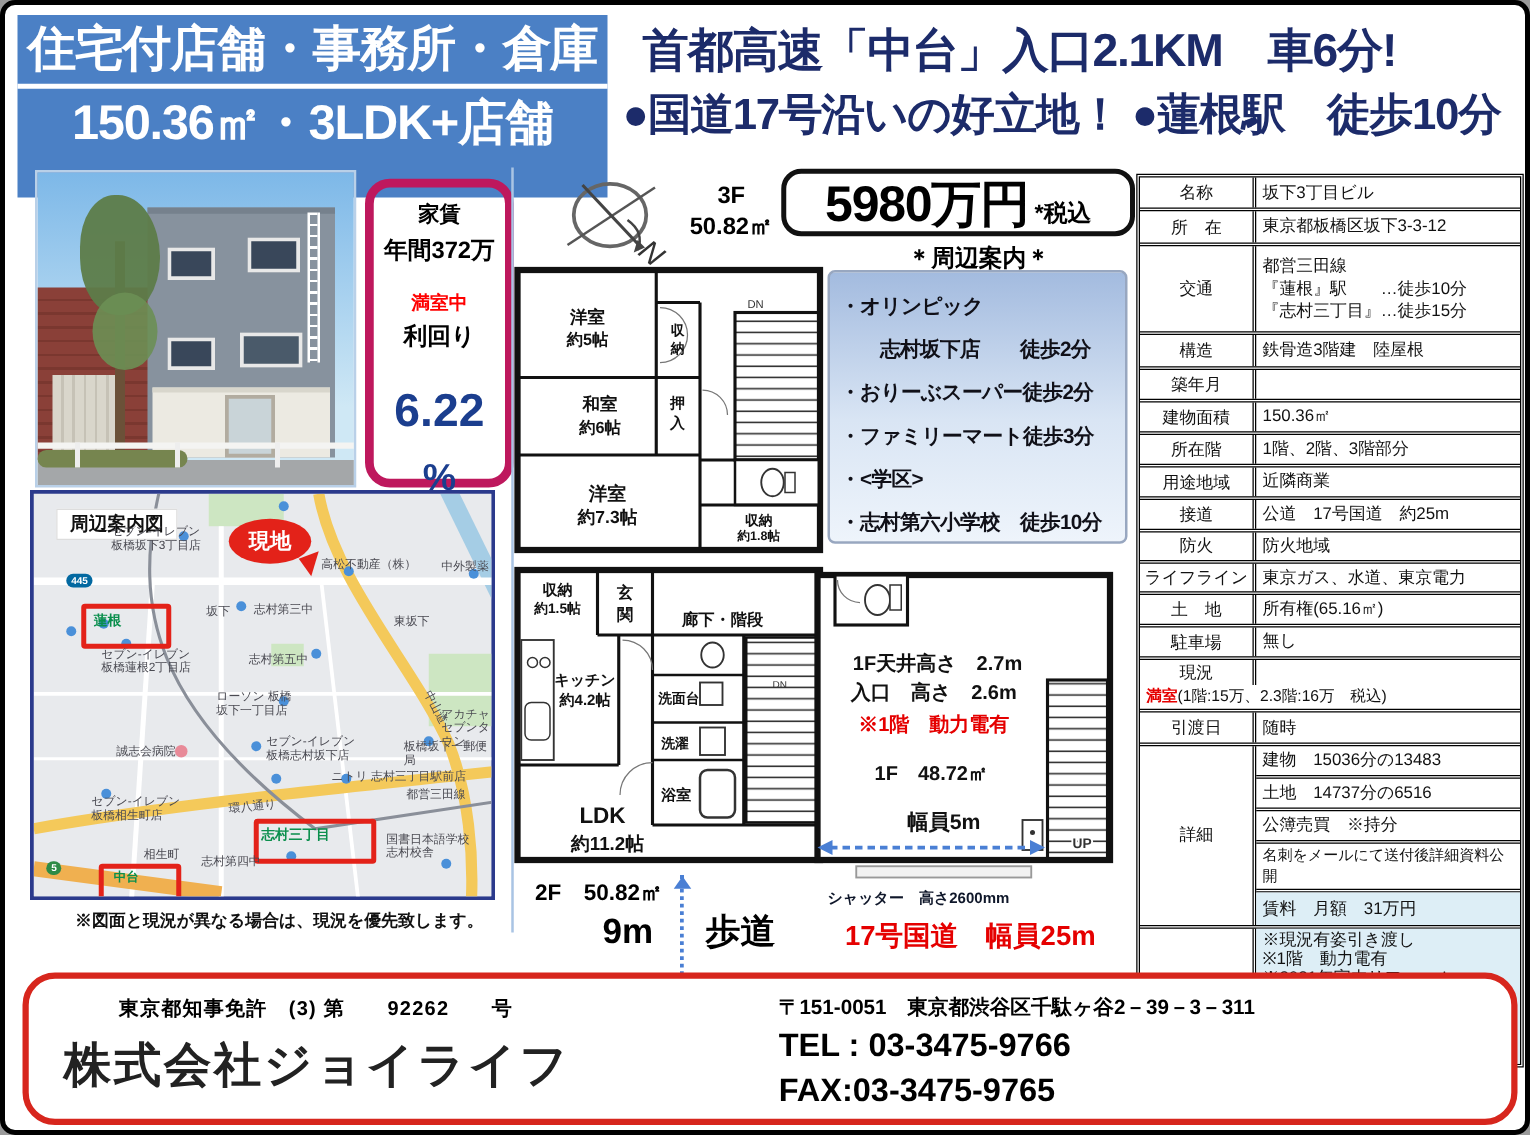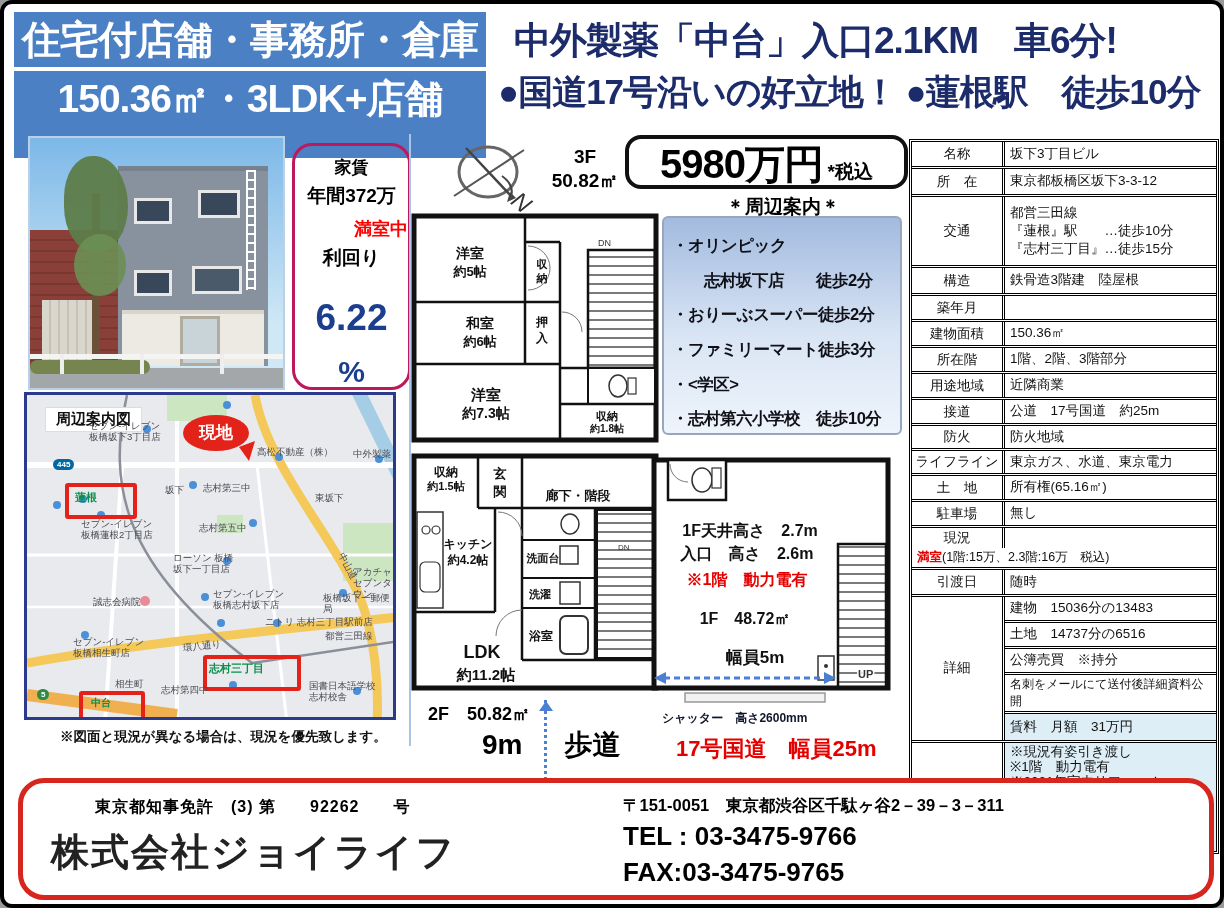--- a/index.html
+++ b/index.html
@@ -7,21 +7,21 @@
         border-radius:12px;box-sizing:border-box;overflow:hidden;margin:0 auto;}
   .abs{position:absolute;box-sizing:border-box;}
   .b{font-weight:bold;}
   .pre{white-space:pre-line;}
   
   .banner{background:#4b80c5;color:#fff;text-align:center;}
   .banner .row{height:55px;line-height:55px;font-size:39px;font-weight:900;letter-spacing:-1px;}
   .banner .div{height:4px;background:#fff;}
   .headline{color:#1c2b6a;font-weight:900;letter-spacing:-1px;}
   
-  .rentbox{border:3px solid #be185d;border-radius:20px;text-align:center;padding-top:10px;}
+  .rentbox{border:7px solid #be185d;border-radius:20px;text-align:center;padding-top:10px;}
   
   .pricebox{border:4px solid #111;border-radius:16px;text-align:center;background:#fff;}
   
   .amen{background:linear-gradient(#a3bbdf,#d9e5f4 55%,#eef4fb);border:2px solid #98a7c0;
         border-radius:6px;padding:10px 16px 6px 8px;}
   .amen .it{font-size:16.5px;font-weight:bold;letter-spacing:-0.5px;line-height:2.1;white-space:pre;color:#101018;}
   
   .map{background:#e8eaed;border:3px solid #2b3a8c;overflow:hidden;}
   .mlab{position:absolute;font-size:9.5px;color:#4a4a52;line-height:1.15;white-space:pre-line;}
   .mlab.green{color:#0b8f4d;font-weight:bold;}
@@ -46,21 +46,21 @@
 <body>
 
 <div class="page">
 
   <div class="abs banner" style="left:10px;top:8px;width:472px;height:146px;">
     <div class="row">住宅付店舗・事務所・倉庫</div>
     <div class="div"></div>
     <div class="row">150.36㎡・3LDK+店舗</div>
   </div>
   <div class="abs headline" style="left:494px;top:10px;width:722px;">
-    <div style="font-size:37px;line-height:1.45;padding-left:16px;">中外製薬「中台」入口2.1KM　車6分!</div>
+    <div style="font-size:37px;line-height:1.45;padding-left:16px;">首都高速「中台」入口2.1KM　車6分!</div>
     <div style="font-size:35px;line-height:1.35;">●国道17号沿いの好立地！ ●蓮根駅　徒歩10分</div>
   </div>
 
   <div class="abs" style="left:24px;top:132px;width:257px;height:254px;border:2px solid #b9d0e8;background:linear-gradient(#7db8e8,#cfe8f5 75%);overflow:hidden;">
     <div class="abs" style="left:0;top:92px;width:92px;height:138px;background:repeating-linear-gradient(#8a4038 0 9px,#7a372f 9px 11px);"></div>
     <div class="abs" style="left:12px;top:162px;width:58px;height:68px;background:repeating-linear-gradient(90deg,#d9d6cb 0 7px,#c6c2b6 7px 9px);"></div>
     <div class="abs" style="left:88px;top:28px;width:150px;height:200px;background:#87929e;border-top:5px solid #76818d;"></div>
     <div class="abs" style="left:104px;top:60px;width:38px;height:26px;background:#39475a;border:3px solid #e8e8e8;"></div>
     <div class="abs" style="left:168px;top:52px;width:42px;height:28px;background:#39475a;border:3px solid #e8e8e8;"></div>
     <div class="abs" style="left:104px;top:132px;width:38px;height:26px;background:#39475a;border:3px solid #e8e8e8;"></div>
@@ -75,21 +75,21 @@
     <div class="abs" style="left:0;top:222px;width:120px;height:14px;background:#76854f;border-radius:8px;"></div>
     <div class="abs" style="left:0;top:216px;width:257px;height:5px;background:#f4f4f2;"></div>
     <div class="abs" style="left:30px;top:216px;width:4px;height:20px;background:#eee;"></div>
     <div class="abs" style="left:110px;top:216px;width:4px;height:20px;background:#eee;"></div>
     <div class="abs" style="left:190px;top:216px;width:4px;height:20px;background:#eee;"></div>
   </div>
 
   <div class="abs rentbox" style="left:288px;top:139px;width:119px;height:247px;">
     <div class="b" style="font-size:17px;">家賃</div>
     <div class="b" style="font-size:19px;margin-top:4px;">年間372万</div>
-    <div class="b" style="font-size:18px;color:#f00;margin-top:8px;text-align:right;">満室中</div>
+    <div class="b" style="font-size:15px;color:#f00;margin-top:20px;">満室中</div>
     <div class="b" style="font-size:19px;margin-top:4px;">利回り</div>
     <div class="b" style="font-size:37px;color:#1b3e8e;margin-top:26px;">6.22</div>
     <div class="b" style="font-size:30px;color:#1b3e8e;margin-top:16px;">%</div>
   </div>
 
   <div class="abs" style="left:405px;top:130px;width:2px;height:612px;background:#a9c4e4;"></div>
 
   <svg class="abs" style="left:446px;top:138px;" width="86" height="70" viewBox="0 0 86 70">
     <ellipse cx="38" cy="30" rx="29" ry="25" fill="none" stroke="#666" stroke-width="3"></ellipse>
     <line x1="4" y1="54" x2="74" y2="8" stroke="#555" stroke-width="2"></line>
@@ -300,21 +300,21 @@
     <div class="mlab" style="left:66px;top:202px;">誠志会病院</div>
     <div class="mlab" style="left:186px;top:194px;">セブン-イレブン
 板橋志村坂下店</div>
     <div class="mlab" style="left:238px;top:222px;">ニトリ 志村三丁目駅前店</div>
     <div class="mlab" style="left:296px;top:198px;">板橋坂下一郵便局</div>
     <div class="mlab" style="left:46px;top:242px;">セブン-イレブン
 板橋相生町店</div>
     <div class="mlab" style="left:88px;top:284px;">相生町</div>
     <div class="mlab" style="left:134px;top:290px;">志村第四中</div>
     <div class="mlab green" style="left:182px;top:267px;font-size:11px;">志村三丁目</div>
-    <div class="mlab" style="left:282px;top:286px;">国書日本語学校
+    <div class="mlab" style="left:282px;top:272px;">国書日本語学校
 志村校舎</div>
     <div class="mlab green" style="left:64px;top:302px;font-size:10px;">中台</div>
     <div class="mlab" style="left:306px;top:166px;transform:rotate(62deg);">中山道</div>
     <div class="mlab" style="left:298px;top:236px;">都営三田線</div>
     <div class="mlab" style="left:156px;top:246px;transform:rotate(-6deg);">環八通り</div>
     <div class="mlab" style="left:326px;top:172px;">アカチャ
 セブンタウン</div>
   </div>
   <div class="abs b" style="left:56px;top:724px;font-size:13.5px;color:#111;">※図面と現況が異なる場合は、現況を優先致します。</div>
 

